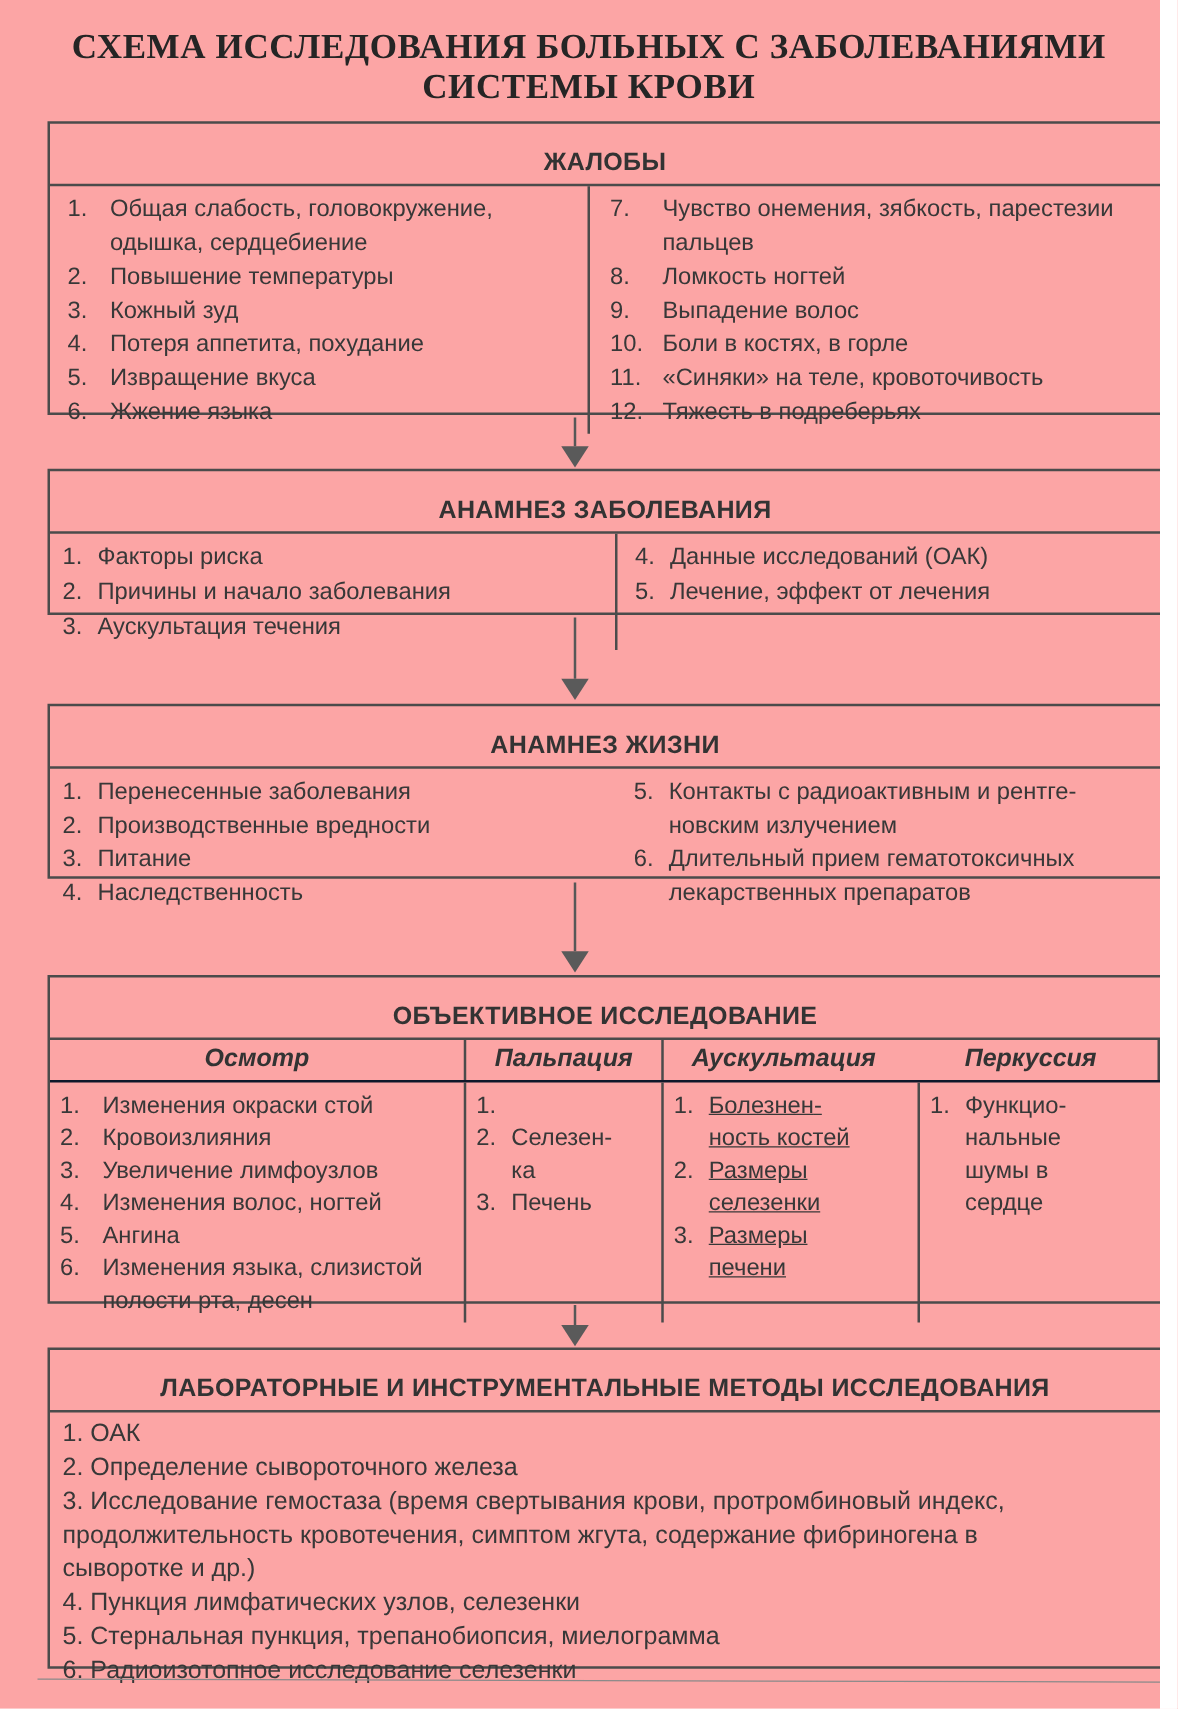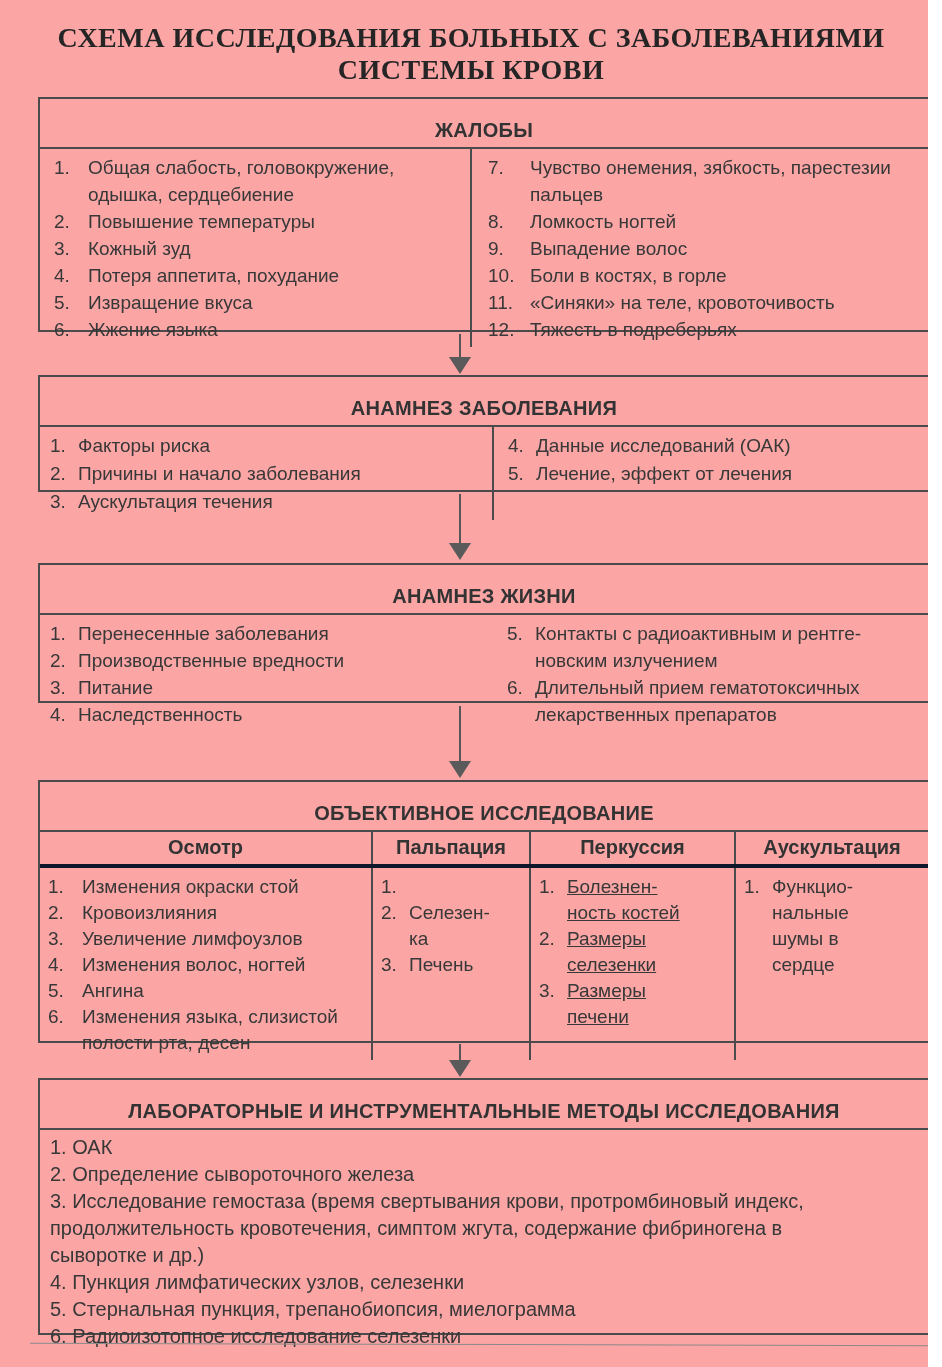--- a/index.html
+++ b/index.html
@@ -62,21 +62,21 @@
   .box2 .item { line-height: 28px; }
 
   
   .box3 { top: 563px; height: 140px; }
   .box3 .col-l { width: 455px; }
   .box3 .col-r { flex: 1; padding-left: 12px; }
   .box3 .item .num { flex: 0 0 28px; }
 
   
   .box4 { top: 780px; height: 263px; }
-  .exam-heads { display: flex; border-bottom: 4px solid #0f172a; }
+  .exam-heads { display: flex; border-bottom: 2px solid #0f172a; font-style: italic; }
   .exam-heads .cell {
     font-weight: bold; font-size: 20px; text-align: center;
     padding: 4px 0 5px 0; color: #333333;
   }
   .exam-cols { display: flex; flex: 1; }
   .exam-col { padding: 6px 4px 4px 8px; font-size: 19px; }
   .exam-col .item { line-height: 26px; }
   .exam-col .item .num { flex: 0 0 28px; }
   .c1 { width: 333px; border-right: 2px solid #4b4b4b; }
   .c2 { width: 158px; border-right: 2px solid #4b4b4b; }
@@ -289,22 +289,22 @@
   <div class="arrow a3">
     <div class="shaft"></div>
     <div class="head"></div>
   </div>
 
   <section class="box box4">
     <div class="hdr">ОБЪЕКТИВНОЕ ИССЛЕДОВАНИЕ</div>
     <div class="exam-heads">
       <div class="cell c1">Осмотр</div>
       <div class="cell c2">Пальпация</div>
+      <div class="cell c4">Аускультация</div>
       <div class="cell c3">Перкуссия</div>
-      <div class="cell c4">Аускультация</div>
     </div>
     <div class="exam-cols">
       <div class="exam-col c1">
 
           <div class="item">
             <span class="num">1.</span>
             <span class="txt">Изменения окраски стой</span>
           </div>
 
           <div class="item">

